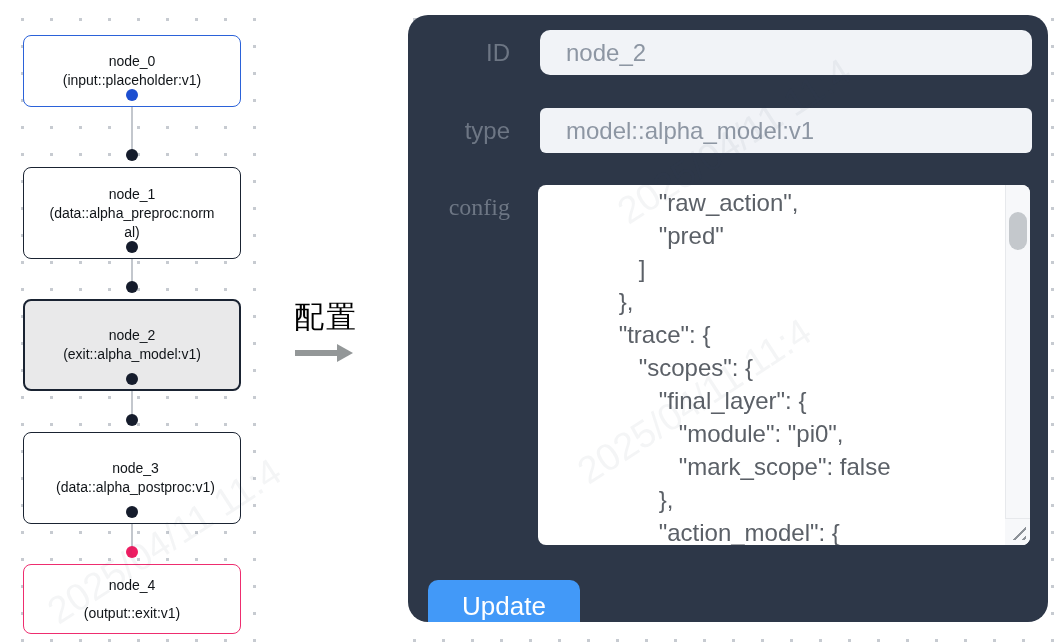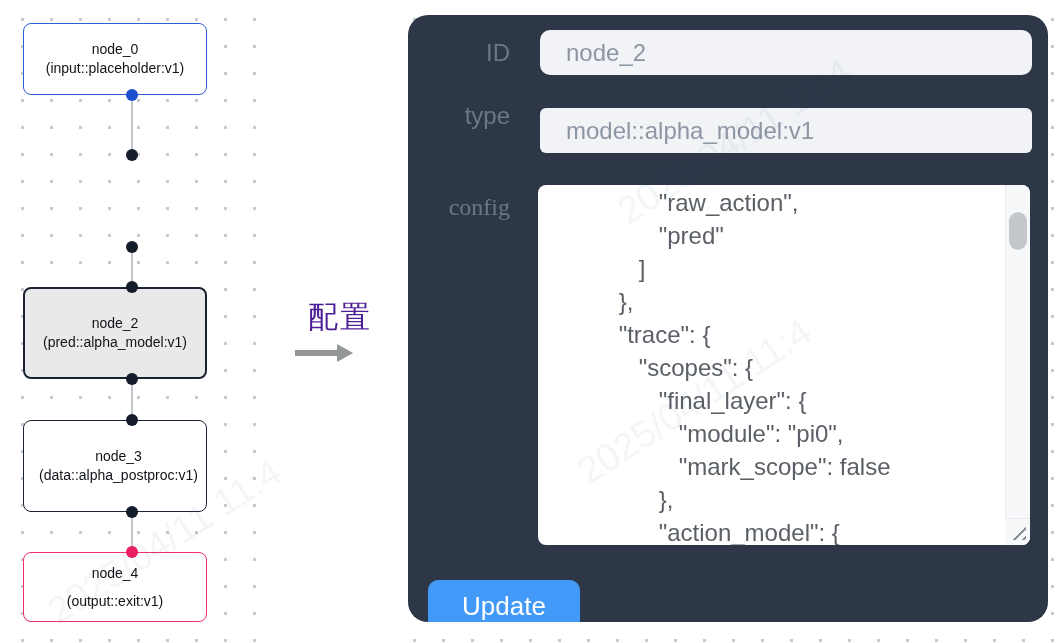--- a/index.html
+++ b/index.html
@@ -15,36 +15,36 @@
   .left-canvas { position:absolute; left:0; top:0; width:270px; height:643px; }
   .right-region { position:absolute; left:392px; top:0; width:670px; height:643px; }
 
   
   .wm { position:absolute; font-size:38px; color:rgba(60,70,90,0.055); white-space:nowrap;
         transform:rotate(-33deg); pointer-events:none; z-index:5; }
 
   
   .edge { position:absolute; left:131px; width:2px; background:#c3c7cd; }
   .flow-node {
-    position:absolute; left:23px; width:184px;
+    position:absolute; left:23px; width:218px;
     background:#ffffff; border:1.5px solid #1a2332; border-radius:8px;
     display:flex; flex-direction:column; align-items:center; justify-content:center;
-    text-align:center; color:#101418; font-size:14px; line-height:19px; z-index:2;
+    text-align:center; color:#101418; font-size:14px; line-height:19px; z-index:2;margin-top:12px;
   }
   .flow-node .nsub { max-width:166px; word-break:break-all; }
   .node-input    { border-color:#2b62d9; }
   .node-selected { background:#e9e9ea; border-width:2px; }
   .node-output   { border-color:#ee2d6f;gap:9px; }
   .handle { position:absolute; left:126px; width:12px; height:12px; border-radius:50%;
             background:#151c2c; z-index:3; }
   .handle-blue { background:#1d4fd0; }
   .handle-pink { background:#ee1d62; }
 
   
-  .transition-label { position:absolute; left:308px; top:297px; font-size:30px; color:#4c1d95;
+  .transition-label { position:absolute; left:294px; top:297px; font-size:30px; color:#000000;
                       letter-spacing:2px; z-index:2; }
   .arrow { position:absolute; left:295px; top:344px; z-index:2; }
   .arrow .shaft { position:absolute; left:0; top:6px; width:44px; height:6px; background:#939798; }
   .arrow .head  { position:absolute; left:42px; top:0; width:0; height:0;
                   border-top:9px solid transparent; border-bottom:9px solid transparent;
                   border-left:16px solid #939798; }
 
   
   .panel { position:absolute; left:16px; top:15px; width:640px; height:607px;
            background:#2d3748; border-radius:20px; overflow:hidden; z-index:4; }
@@ -86,24 +86,28 @@
     <div class="edge" style="top:95px; height:61px;"></div>
     <div class="edge" style="top:247px; height:41px;"></div>
     <div class="edge" style="top:379px; height:42px;"></div>
     <div class="edge" style="top:512px; height:41px;"></div>
 
     <div class="flow-node node-input" style="top:23px; height:72px;">
       <div class="ntitle">node_0</div>
       <div class="nsub">(input::placeholder:v1)</div>
     </div>
 
+    <div class="flow-node" style="top:155px; height:92px;">
+      <div class="ntitle">node_1</div>
+      <div class="nsub">(data::alpha_preproc:normal)</div>
+    </div>
 
     <div class="flow-node node-selected" style="top:287px; height:92px;">
       <div class="ntitle">node_2</div>
-      <div class="nsub">(pred::alpha_model:v1)</div>
+      <div class="nsub">(exit::alpha_model:v1)</div>
     </div>
 
     <div class="flow-node" style="top:420px; height:92px;padding-left:7px;">
       <div class="ntitle">node_3</div>
       <div class="nsub">(data::alpha_postproc:v1)</div>
     </div>
 
     <div class="flow-node node-output" style="top:552px; height:70px;">
       <div class="ntitle">node_4</div>
       <div class="nsub">(output::exit:v1)</div>
@@ -124,21 +128,21 @@
     <div class="shaft"></div>
       <div class="head"></div>
   </div>
 
   <div class="right-region dotgrid">
     <div class="panel">
 
       <div class="field-label" style="top:15px;">ID</div>
       <input class="field-input" style="top: 15px;" type="text" value="node_2">
 
-      <div class="field-label" style="top:78px;padding-left:40px;">type</div>
+      <div class="field-label" style="top:93px;padding-left:40px;">type</div>
       <input class="field-input" style="top: 93px; border-radius: 6px;" type="text" value="model::alpha_model:v1">
 
       <div class="field-label" style="top:170px;font-family:Liberation Serif, serif;">config</div>
       <div class="config-box">
         <pre>                "raw_action",
                 "pred"
              ]
           },
           "trace": {
              "scopes": {

